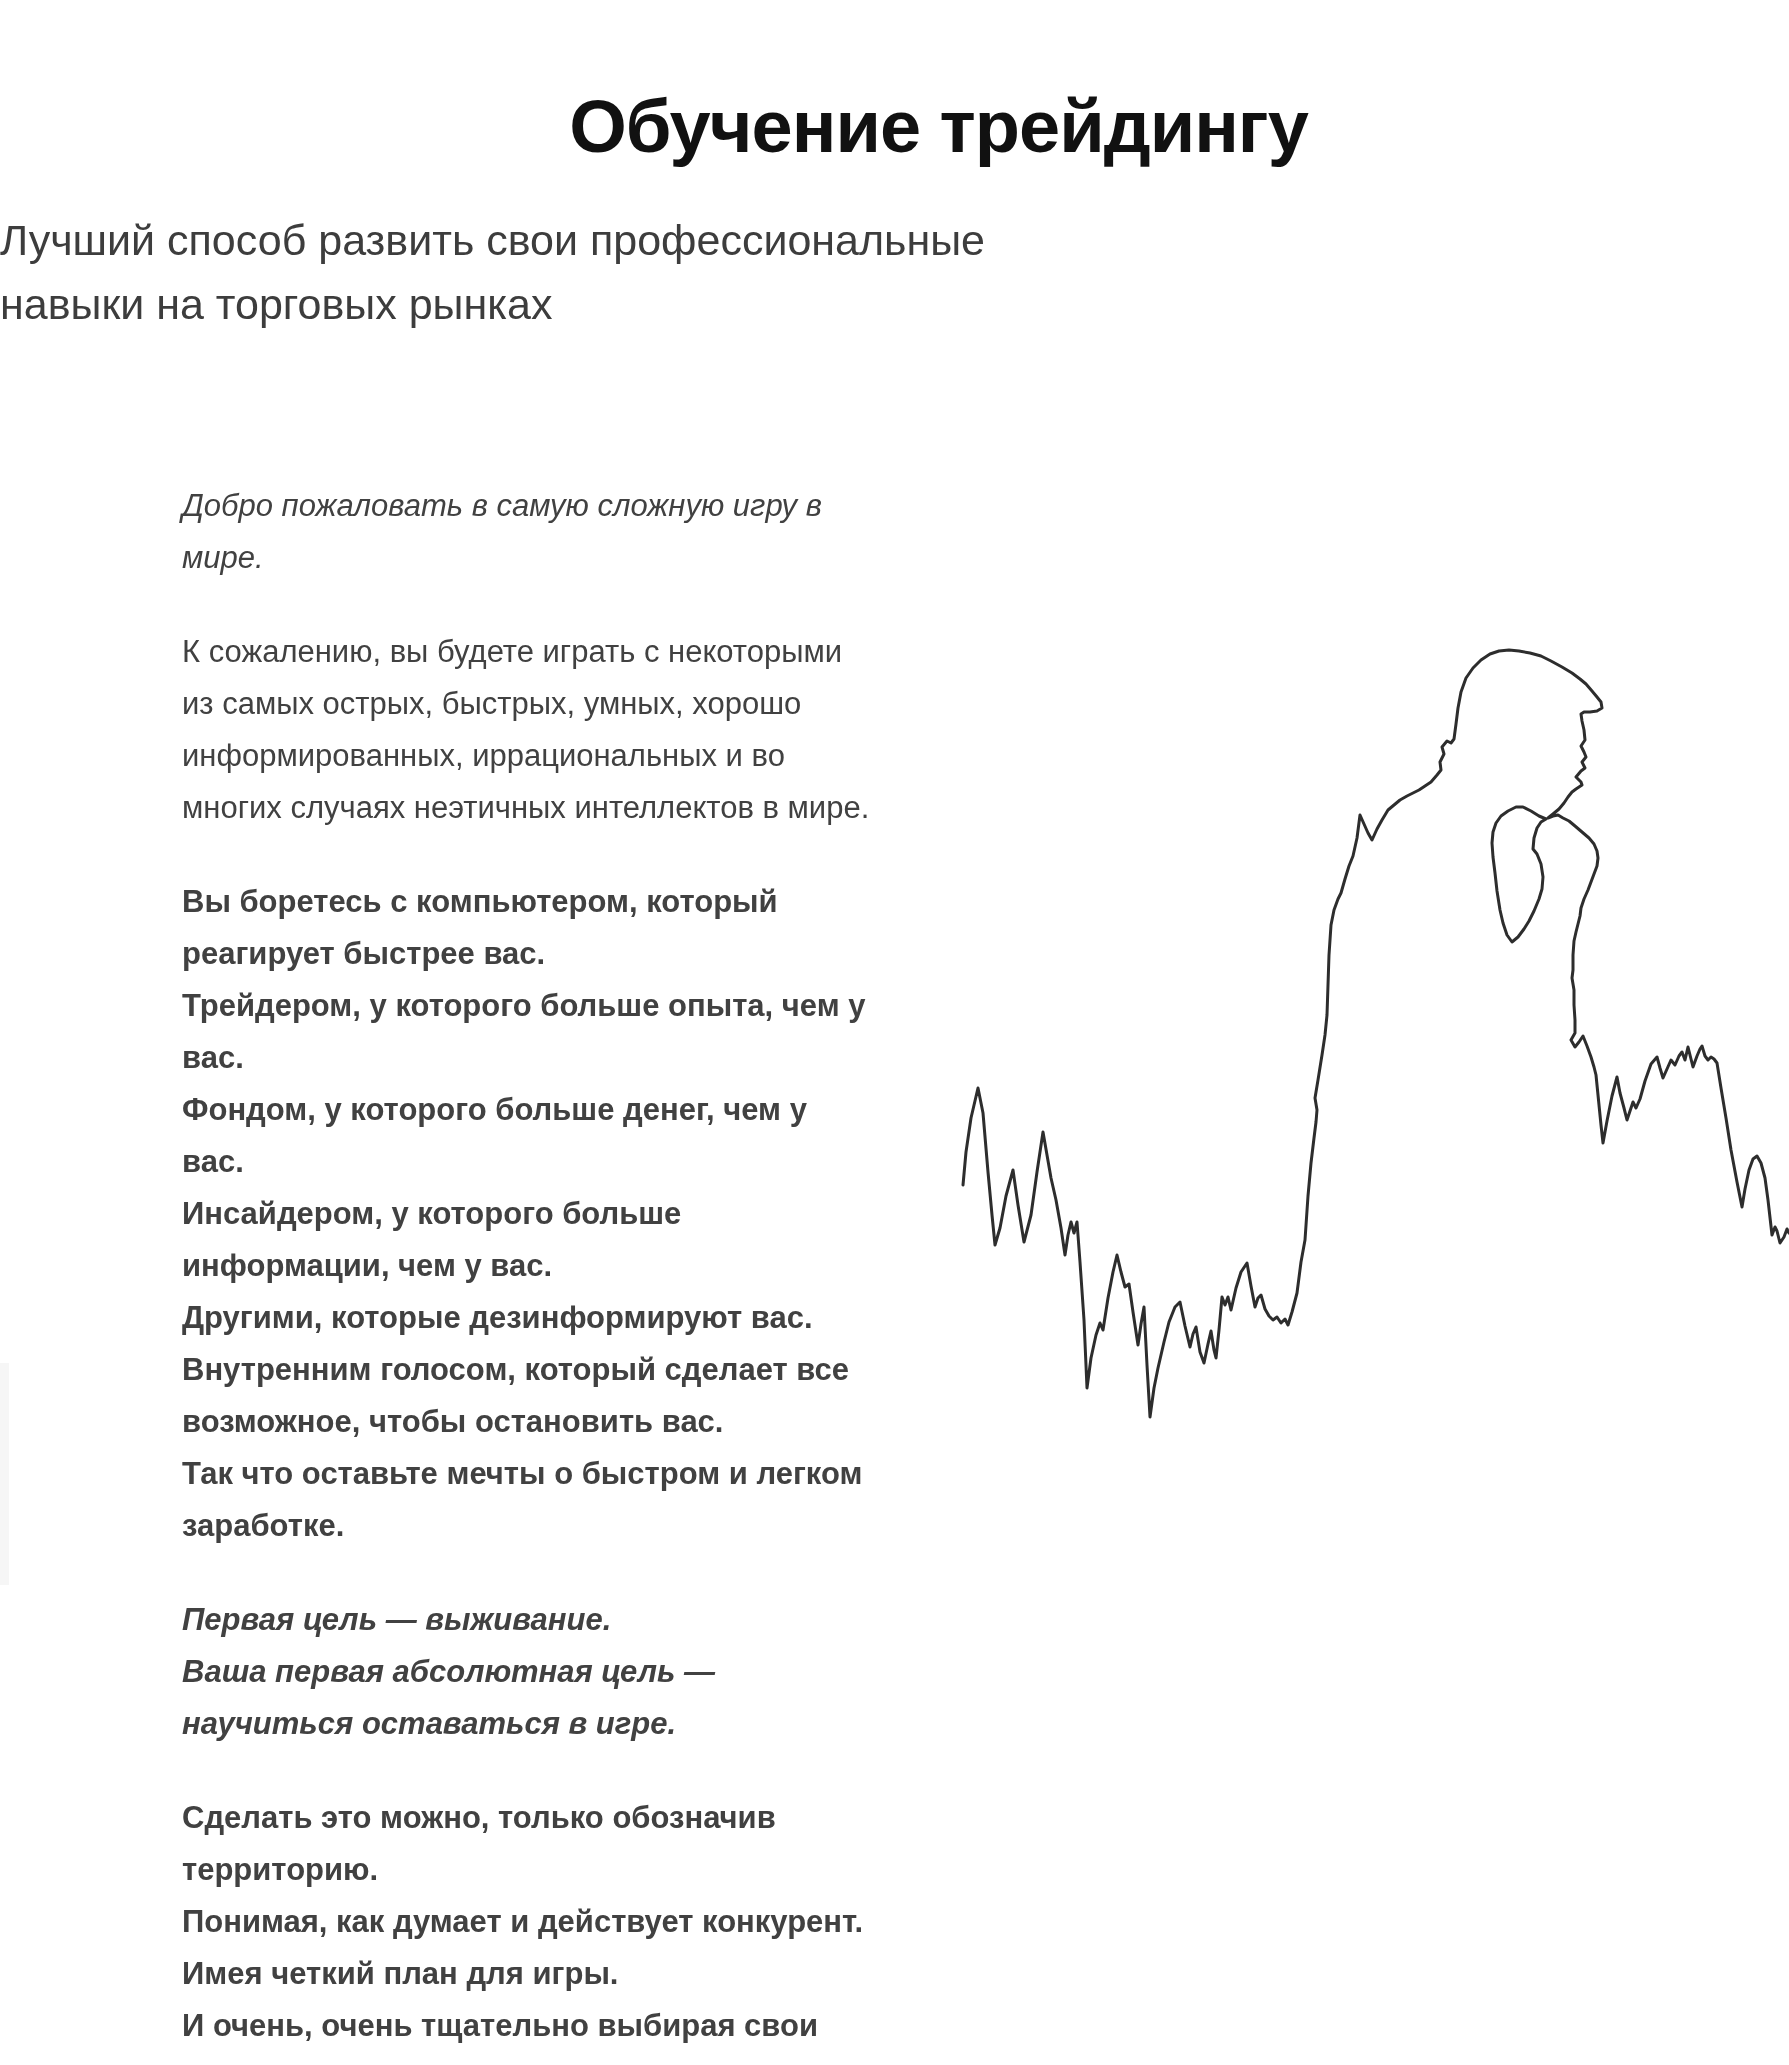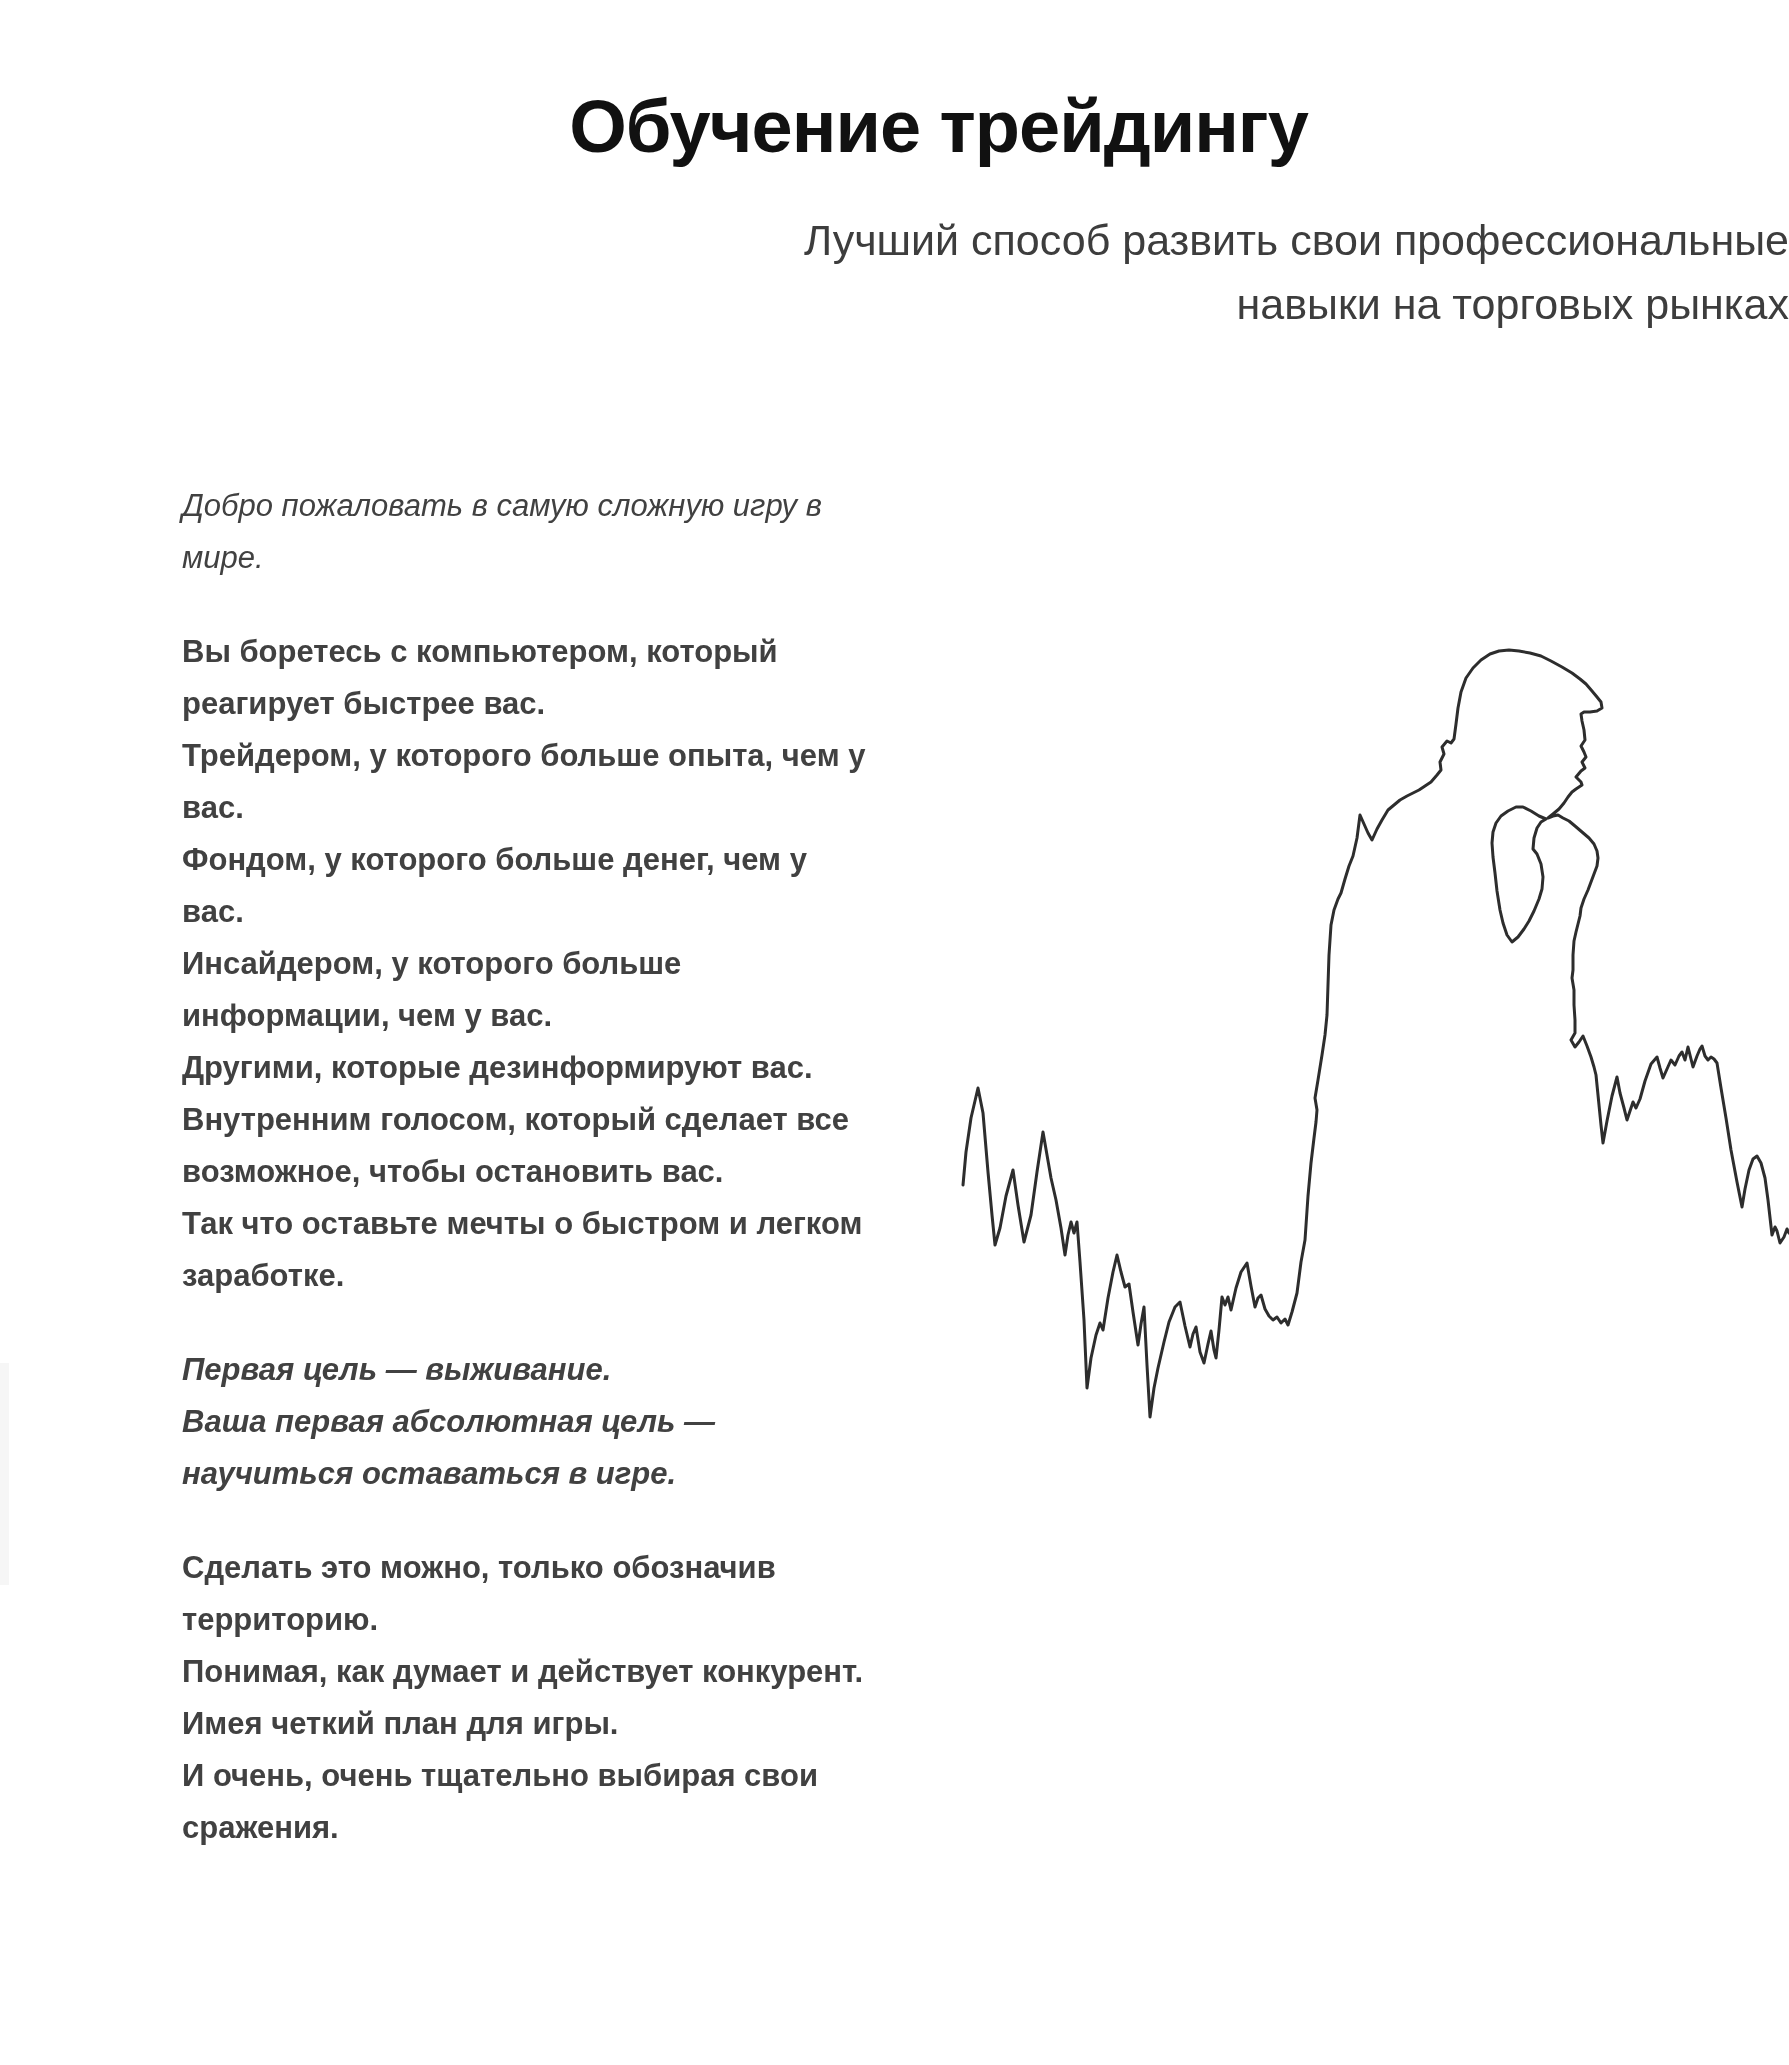--- a/index.html
+++ b/index.html
@@ -8,21 +8,21 @@
     font-family:"Liberation Sans", sans-serif;color:#414141;overflow:hidden;
   }
   .page-title{
     position:absolute;top:34px;left:0;width:100%;
     text-align:center;font-size:74px;font-weight:700;color:#111111;
     letter-spacing:-1px;
     margin-left:44px;
   }
   .subtitle{
     position:absolute;top:208px;left:0;width:100%;
-    text-align:right;font-size:43px;font-weight:300;color:#3d3d3d;
+    text-align:left;font-size:43px;font-weight:300;color:#3d3d3d;
     line-height:64px;
   }
   .text-col{
     position:absolute;left:182px;top:480px;width:690px;
     font-size:31px;line-height:52px;font-weight:300;color:#414141;
   }
   .para{margin:0 0 42px 0;}
   .para:last-child{margin-bottom:0;}
   .italic{font-style:italic;}
   .sentence{display:block;font-weight:bold;}
@@ -42,20 +42,21 @@
 
 <div class="subtitle">
   <div>Лучший способ развить свои профессиональные</div>
   <div>навыки на торговых рынках</div>
 </div>
 
 <div class="text-col">
 
   <p class="para italic">Добро пожаловать в самую сложную игру в мире.</p>
 
+  <p class="para">К сожалению, вы будете играть с некоторыми из самых острых, быстрых, умных, хорошо информированных, иррациональных и во многих случаях неэтичных интеллектов в мире.</p>
 
   <p class="para">
     <span class="sentence">Вы боретесь с компьютером, который реагирует быстрее вас.</span>
     <span class="sentence">Трейдером, у которого больше опыта, чем у вас.</span>
     <span class="sentence">Фондом, у которого больше денег, чем у вас.</span>
     <span class="sentence">Инсайдером, у которого больше информации, чем у вас.</span>
     <span class="sentence">Другими, которые дезинформируют вас.</span>
     <span class="sentence">Внутренним голосом, который сделает все возможное, чтобы остановить вас.</span>
     <span class="sentence">Так что оставьте мечты о быстром и легком заработке.</span>
   </p>

